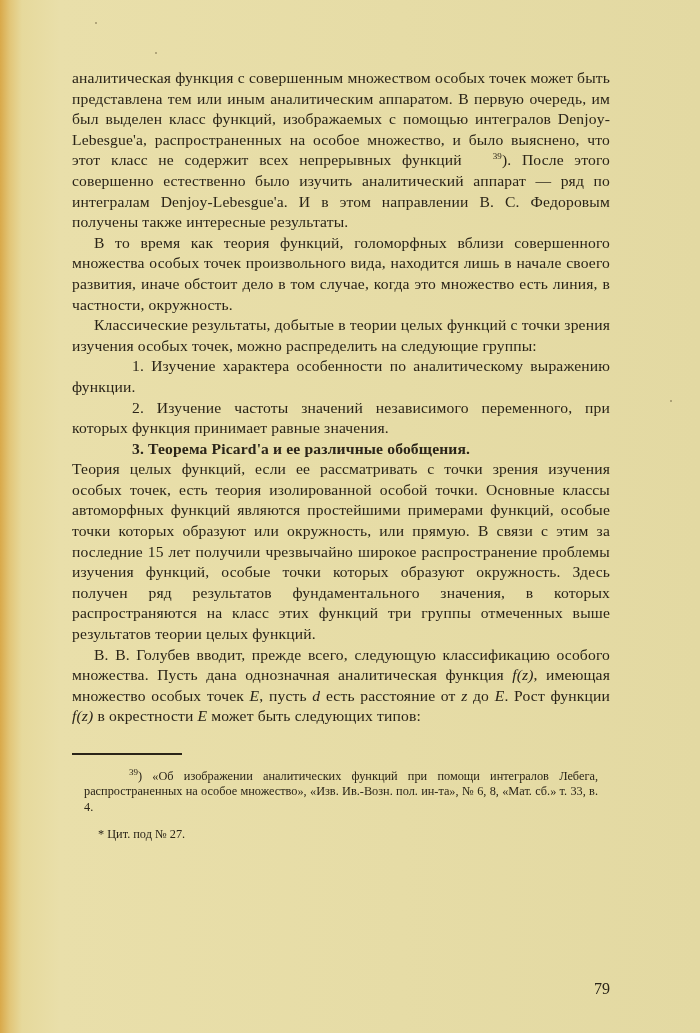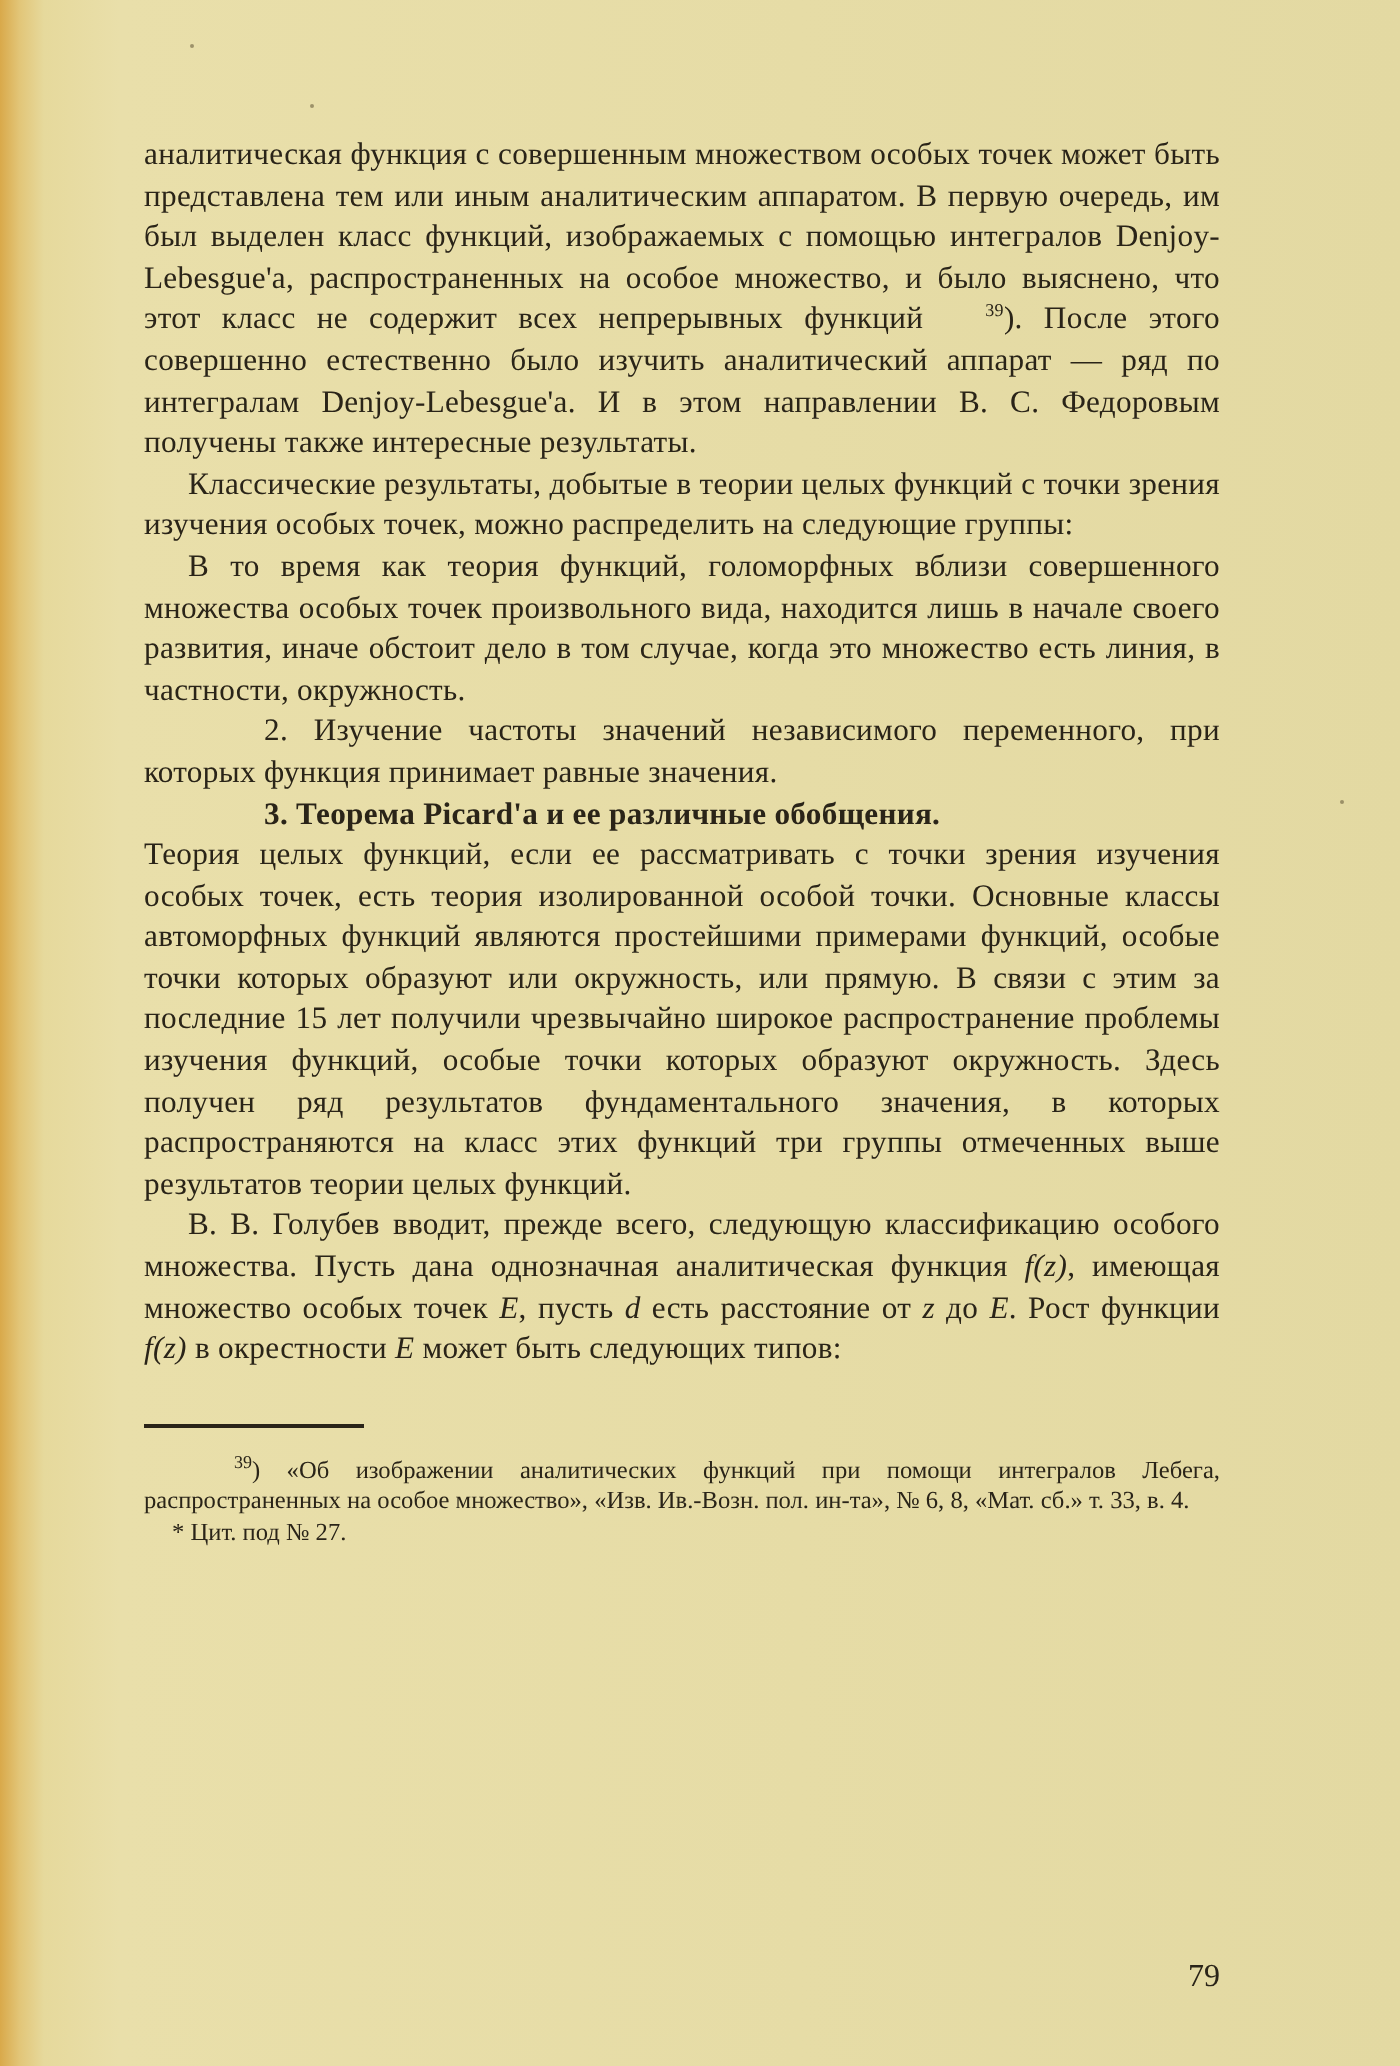--- a/index.html
+++ b/index.html
@@ -25,40 +25,41 @@
       font-weight: bold; font-size: 12.6px; letter-spacing: 0.9px;
       text-align: center; margin: 24px 0 10px 0; padding-left: 20px;
     }
     sup { font-size: 9px; line-height: 0; padding-left: 31px; }
     .it { font-style: italic; font-family: Liberation Serif, serif; }
     .formula-line { margin-top: 6px; }
     .frac { display: inline-block; vertical-align: middle; text-align: center; font-size: 10px; line-height: 10px; margin: 0 2px; }
     .frac span { display: block; }
     .frac .num { border-bottom: 1px solid #2a2418; padding: 0 1px; }
     .fn-rule { width: 110px; border-top: 2px solid #2a2418; margin: 26px 0 14px 0; }
-    .fn { font-size: 12.3px; line-height: 15.4px; text-align: justify; margin: 0; }
+    .fn { font-size: 12.3px; line-height: 15.4px; text-align: justify; margin: 12px; }
     .fn-indent { text-indent: 14px; }
     .pagenum {
       position: absolute; right: 90px; top: 980px;
       font-size: 16px;
       text-align: center;
     }
     .speck { position: absolute; width: 2px; height: 2px; background: #6b5f40; border-radius: 50%; opacity: 0.6; }
   </style>
 </head>
 <body>
 
 <div class="page">
 
   <p class="p"><span>аналитическая функция с совершенным множеством особых точек может быть представлена тем или иным аналитическим аппаратом. В первую очередь, им был выделен класс функций, изображаемых с помощью интегралов Denjoy-Lebesgue'a, распространенных на особое множество, и было выяснено, что этот класс не содержит всех непрерывных функций</span><sup>39</sup><span>). После этого совершенно естественно было изучить аналитический аппарат — ряд по интегралам Denjoy-Lebesgue'a. И в этом направлении В. С. Федоровым получены также интересные результаты.</span></p>
 
 
+  <p class="p indent">В то время как теория функций, голоморфных вблизи совершенного множества особых точек произвольного вида, находится лишь в начале своего развития, иначе обстоит дело в том случае, когда это множество есть линия, в частности, окружность.</p>
   <p class="p indent">Классические результаты, добытые в теории целых функций с точки зрения изучения особых точек, можно распределить на следующие группы:</p>
-  <p class="p indent">В то время как теория функций, голоморфных вблизи совершенного множества особых точек произвольного вида, находится лишь в начале своего развития, иначе обстоит дело в том случае, когда это множество есть линия, в частности, окружность.</p>
 
+  <p class="p li" style="padding-left:0; text-indent:60px;">1. Изучение характера особенности по аналитическому выражению функции.</p>
   <p class="p li" style="padding-left:0; text-indent:60px;">2. Изучение частоты значений независимого переменного, при которых функция принимает равные значения.</p>
   <p class="p li" style="padding-left:0; text-indent:60px;font-weight:bold;">3. Теорема Picard'a и ее различные обобщения.</p>
 
   <p class="p">Теория целых функций, если ее рассматривать с точки зрения изучения особых точек, есть теория изолированной особой точки. Основные классы автоморфных функций являются простейшими примерами функций, особые точки которых образуют или окружность, или прямую. В связи с этим за последние 15 лет получили чрезвычайно широкое распространение проблемы изучения функций, особые точки которых образуют окружность. Здесь получен ряд результатов фундаментального значения, в которых распространяются на класс этих функций три группы отмеченных выше результатов теории целых функций.</p>
 
 
   <p class="p indent"><span>В. В. Голубев вводит, прежде всего, следующую классификацию особого множества. Пусть дана однозначная аналитическая функция </span><span class="it">f(z)</span><span>, имеющая множество особых точек </span><span class="it">E</span><span>, пусть </span><span class="it">d</span><span> есть расстояние от </span><span class="it">z</span><span> до </span><span class="it">E</span><span>. Рост функции </span><span class="it">f(z)</span><span> в окрестности </span><span class="it">E</span><span> может быть следующих типов:</span></p>
 
 
   <div class="fn-rule"></div>

